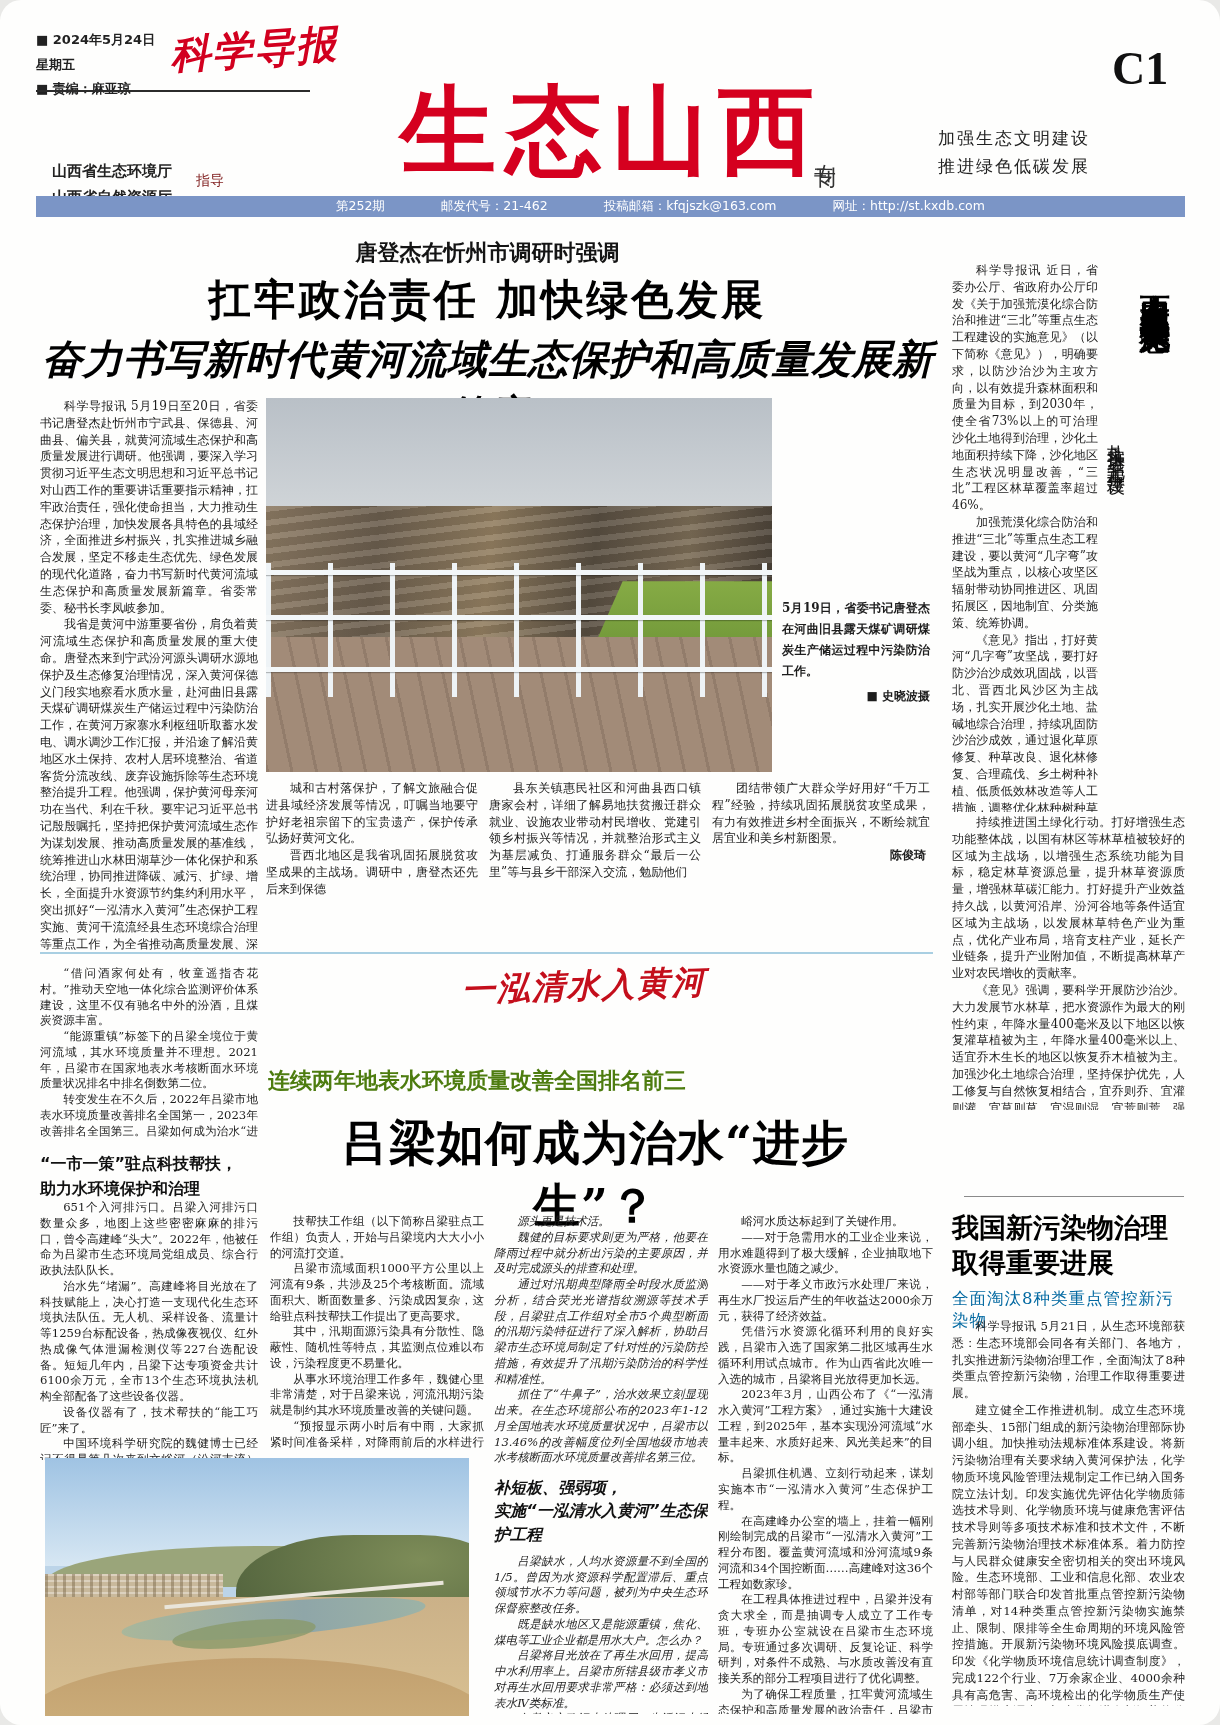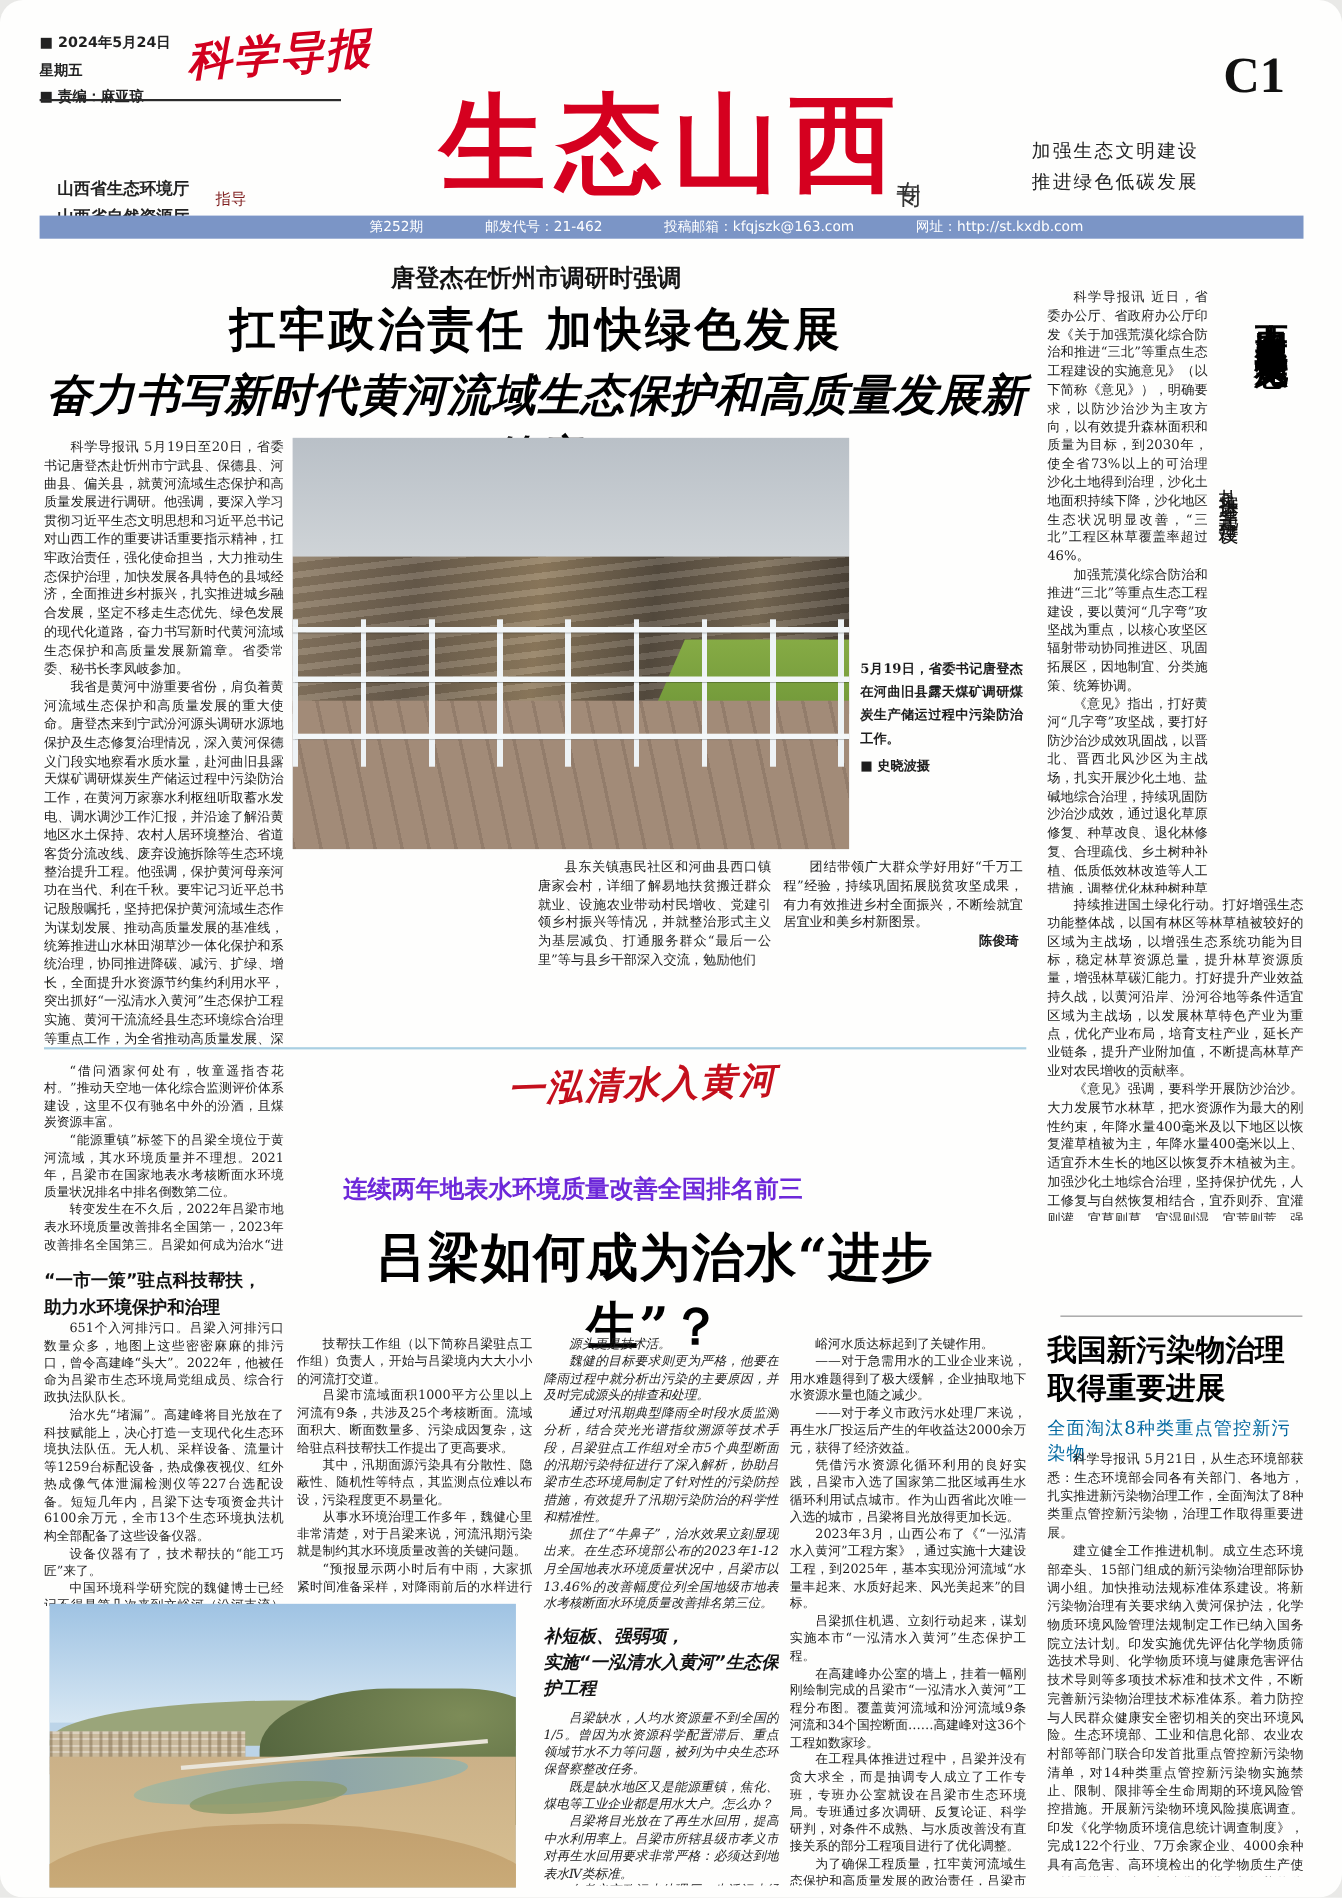--- a/index.html
+++ b/index.html
@@ -28,21 +28,21 @@
   .col{position:absolute;overflow:hidden;}
   .byline{text-align:right;font-weight:bold;margin-top:4px;text-indent:0 !important;padding-right:4px;}
   .subhead{font-family:"DejaVu Sans","Liberation Sans",sans-serif;font-weight:bold;font-size:16px;
            line-height:1.45;margin:10px 0 8px 0;text-indent:0 !important;color:#111;}
   
   .a1-kicker{left:40px;top:238px;width:895px;text-align:center;font-size:22px;font-weight:600;color:#141414;}
   .a1-h1{left:40px;top:272px;width:895px;text-align:center;font-size:42px;font-weight:bold;letter-spacing:3px;color:#000;}
   .a1-h2{left:40px;top:332px;width:895px;text-align:center;font-size:40px;font-weight:bold;letter-spacing:0.5px;color:#000;font-style:italic;}
   .a1-left{left:40px;top:398px;width:218px;height:554px;}
   .a1-caption{left:782px;top:598px;width:148px;font-size:12px;font-weight:bold;line-height:1.75;text-align:justify;}
-  .a1-credit{margin-top:4px;}
+  .a1-credit{text-align:right;margin-top:4px;}
   .a1-c1{left:266px;top:780px;width:212px;height:172px;}
   .a1-c2{left:489px;top:780px;width:212px;height:172px;}
   .a1-c3{left:712px;top:780px;width:218px;height:172px;}
   .rule-blue{left:40px;top:952px;width:893px;height:2px;background:#a9cfe2;}
   
   .photo1{left:266px;top:398px;width:506px;height:374px;overflow:hidden;background:#cfd3d6;}
   .p1-sky{position:absolute;left:0;top:0;right:0;height:50%;background:linear-gradient(#b9c0c7,#dfe2e3);}
   .p1-mine{position:absolute;left:0;top:29%;right:0;height:38%;
            background:linear-gradient(96deg,#8d7b64 0%,#6b5e4e 22%,#937f61 44%,#584e41 64%,#7c6d57 82%,#463e35 100%);}
   .p1-mine:after{content:"";position:absolute;inset:0;
@@ -71,21 +71,21 @@
   .a2-sub{left:1104px;top:430px;height:230px;writing-mode:vertical-rl;font-size:18px;color:#111;letter-spacing:3px;}
   .a2-title{left:1134px;top:270px;height:520px;writing-mode:vertical-rl;font-size:30px;font-weight:bold;
             letter-spacing:2px;color:#000;font-family:"DejaVu Sans","Liberation Sans",sans-serif;}
   .a2-col2{left:952px;top:814px;width:233px;height:296px;}
   
   .banner{left:452px;top:958px;width:264px;height:118px;}
   .banner-splash{position:absolute;left:0;right:0;top:34px;height:76px;border-radius:50%;
             background:radial-gradient(ellipse at 50% 45%,#ecc férfi 0,#e9c77f 0%,#d9a95c 55%,rgba(217,169,92,0) 78%);}
   .banner-text{position:absolute;left:0;right:0;top:6px;text-align:center;font-size:33px;font-weight:bold;
             font-style:italic;color:#c40f1c;letter-spacing:2px;transform:rotate(-2deg);}
-  .a3-kicker{left:268px;top:1066px;font-size:22px;font-weight:600;color:#6d28d9;margin-left:44px;}
+  .a3-kicker{left:268px;top:1066px;font-size:22px;font-weight:600;color:#4d7c0f;}
   .a3-h{left:290px;top:1112px;width:610px;text-align:center;font-size:47px;font-weight:bold;color:#000;letter-spacing:1px;}
   .a3{font-size:11.6px;line-height:1.36;}
   .a3-intro{left:40px;top:966px;width:218px;height:172px;}
   .a3-head1{left:40px;top:1142px;width:220px;}
   .a3-colA{left:40px;top:1200px;width:218px;height:260px;}
   .a3-colB{left:270px;top:1214px;width:214px;height:234px;}
   .a3-colC{left:494px;top:1214px;width:214px;height:500px;font-style:italic;}
   .a3-colD{left:718px;top:1214px;width:215px;height:500px;}
   
   .photo2{left:45px;top:1458px;width:424px;height:258px;overflow:hidden;background:#bcd4e8;}
@@ -169,20 +169,24 @@
     <div class="fig"></div>
     <div class="fig"></div>
     <div class="fig"></div>
   </div>
 
   <div class="abs a1-caption">
     <span>5月19日，省委书记唐登杰在河曲旧县露天煤矿调研煤炭生产储运过程中污染防治工作。</span>
     <div class="a1-credit">■ 史晓波摄</div>
   </div>
 
+  <div class="col a1-c1 t">
+    <p>城和古村落保护，了解文旅融合促进县域经济发展等情况，叮嘱当地要守护好老祖宗留下的宝贵遗产，保护传承弘扬好黄河文化。</p>
+    <p>晋西北地区是我省巩固拓展脱贫攻坚成果的主战场。调研中，唐登杰还先后来到保德</p>
+  </div>
   <div class="col a1-c2 t">
     <p>县东关镇惠民社区和河曲县西口镇唐家会村，详细了解易地扶贫搬迁群众就业、设施农业带动村民增收、党建引领乡村振兴等情况，并就整治形式主义为基层减负、打通服务群众“最后一公里”等与县乡干部深入交流，勉励他们</p>
   </div>
   <div class="col a1-c3 t">
     <p>团结带领广大群众学好用好“千万工程”经验，持续巩固拓展脱贫攻坚成果，有力有效推进乡村全面振兴，不断绘就宜居宜业和美乡村新图景。</p>
     <p class="byline">陈俊琦</p>
   </div>
 
   <div class="abs rule-blue"></div>
 

